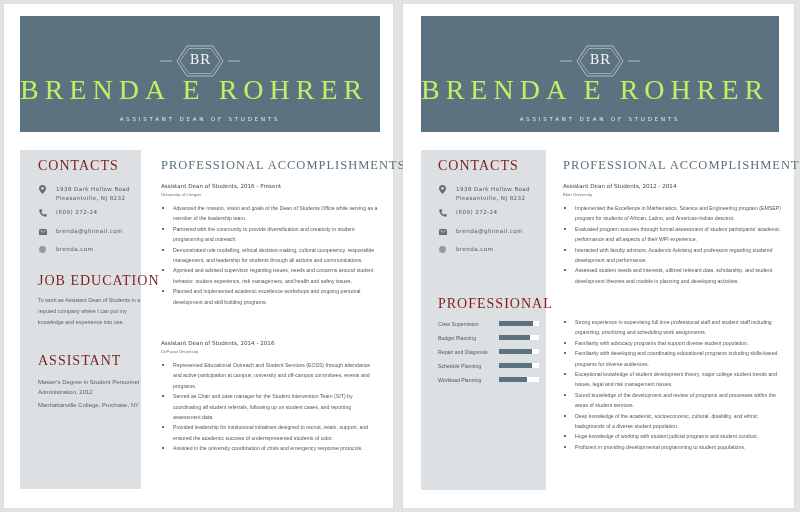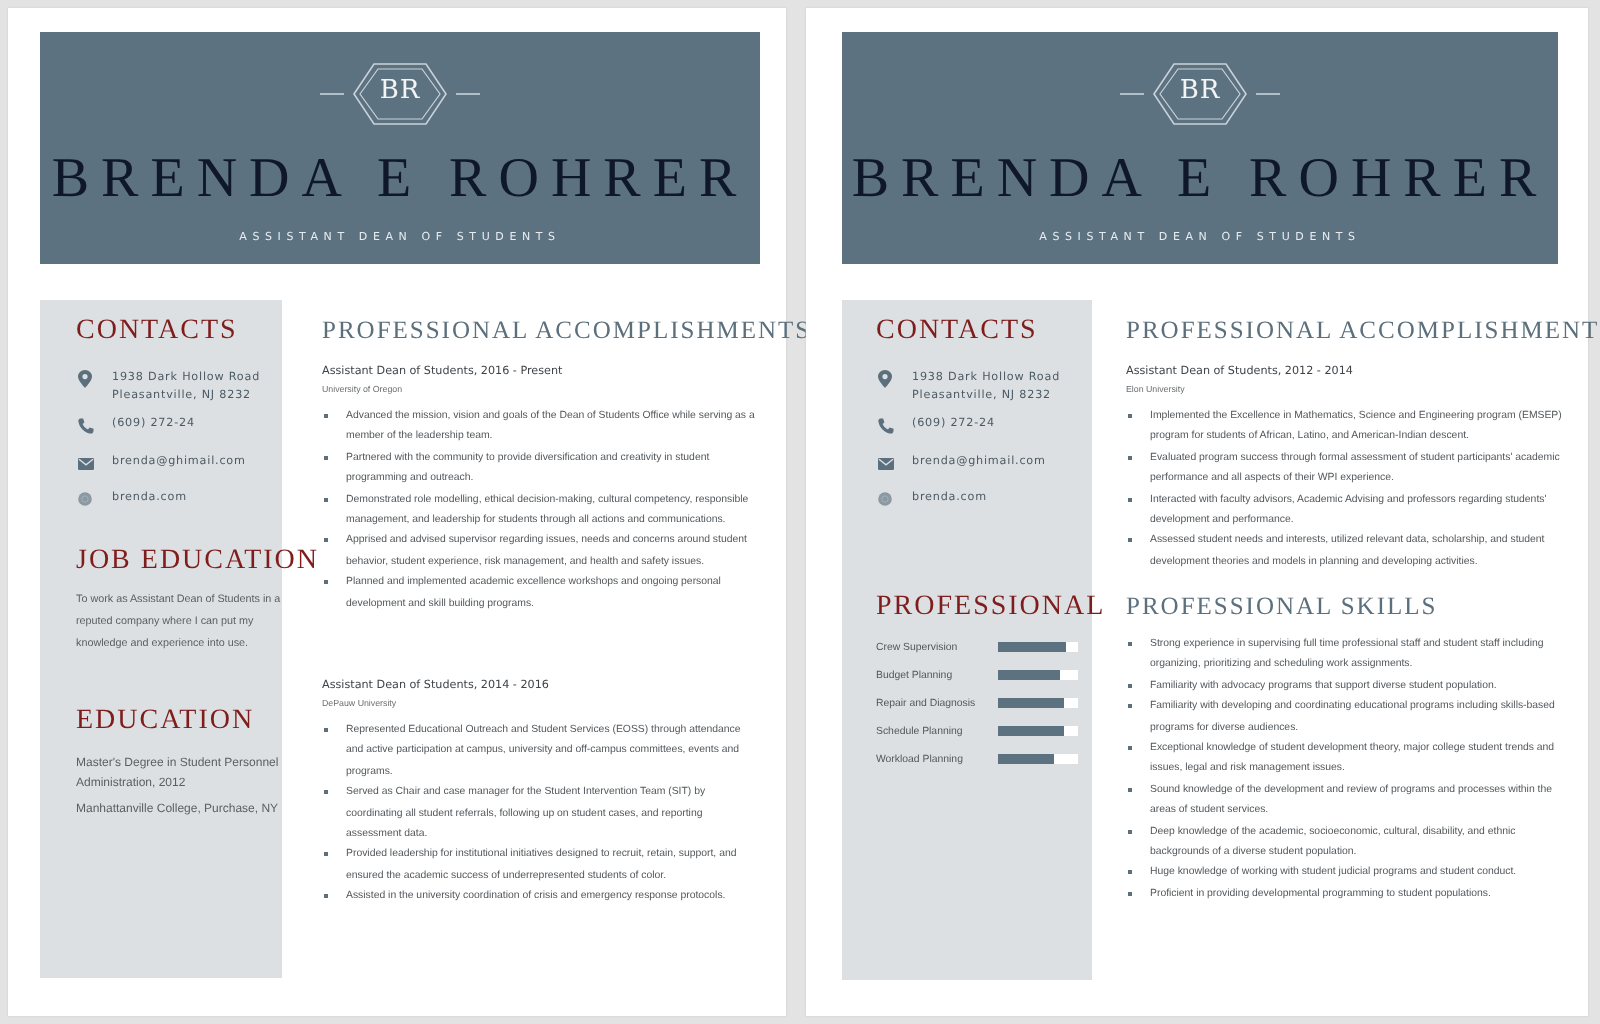--- a/index.html
+++ b/index.html
@@ -7,27 +7,27 @@
   body { background: #e3e3e3; position: relative; font-family: "Liberation Sans", sans-serif; }
 
   .page { position: absolute; top: 4px; background: #ffffff; height: 504px; box-shadow: 0 0 1px #c9c9c9; }
   .page.left { left: 4px; width: 389px; }
   .page.right { left: 403px; width: 391px; }
 
   .header { position: absolute; top: 12px; height: 116px; background: #5d7280; }
   .page.left .header { left: 16px; width: 360px; }
   .page.right .header { left: 18px; width: 358px; }
 
-  .monogram { position: absolute; top: 14px; left: 50%; transform: translateX(-50%); width: 80px; height: 34px; }
+  .monogram { position: absolute; top: 28px; left: 50%; transform: translateX(-50%); width: 80px; height: 34px; }
   .monogram svg { position: absolute; left: 0; top: 0; }
   .monogram .initials { position: absolute; left: 0; width: 80px; top: 8px; text-align: center;
     font-family: "DejaVu Serif", serif; font-size: 13px; color: #f2f4f5; letter-spacing: 0.5px; }
 
-  .name { position: absolute; top: 58px; left: 0; width: 100%; text-align: center;
-    font-family: "Liberation Serif", serif; font-size: 28px; letter-spacing: 6px; color: #0f172a; }
+  .name { position: absolute; top: 58px; left: 0; width: 100%; 
+    font-family: "Liberation Serif", serif; font-size: 28px; letter-spacing: 6px; color: #bef264; }
   .subtitle { position: absolute; top: 100px; left: 0; width: 100%; text-align: center;
     font-family: "DejaVu Sans", sans-serif; font-size: 5.5px; letter-spacing: 2.8px; color: #e8edf0; }
 
   .sidebar { position: absolute; top: 146px; background: #dde0e2; }
   .page.left .sidebar { left: 16px; width: 121px; height: 339px; }
   .page.right .sidebar { left: 18px; width: 125px; height: 340px; }
 
   .side-heading { position: absolute; left: 18px; font-family: "Liberation Serif", serif;
     font-size: 14px; letter-spacing: 1px; color: #7f1d1d; white-space: nowrap; }
   .page.right .side-heading { left: 17px; }
@@ -116,21 +116,21 @@
             <circle cx="3.5" cy="3.5" r="3.4" fill="#8a99a3"></circle>
             <circle cx="3.5" cy="3.5" r="1.6" fill="none" stroke="#a6b1b8" stroke-width="0.5"></circle>
           </svg>
       </span>
       <span class="txt">brenda.com</span>
     </div>
 
     <div class="side-heading" style="top:123px;">JOB EDUCATION</div>
     <div class="side-text" style="top:145px;">To work as Assistant Dean of Students in a reputed company where I can put my knowledge and experience into use.</div>
 
-    <div class="side-heading" style="top:203px;">EDUCATION</div>
+    <div class="side-heading" style="top:203px;">ASSISTANT</div>
     <div class="side-text edu" style="top:227px;">Master's Degree in Student Personnel Administration, 2012</div>
     <div class="side-text edu" style="top:250px;">Manhattanville College, Purchase, NY</div>
   </div>
 
   <div class="main-heading" style="top:154px;">PROFESSIONAL ACCOMPLISHMENTS</div>
 
   <div class="job" style="top:178px;">
     <div class="job-title">Assistant Dean of Students, 2016 - Present</div>
     <div class="job-org">University of Oregon</div>
     <ul class="bullets">
@@ -251,21 +251,20 @@
     <div class="job-title">Assistant Dean of Students, 2012 - 2014</div>
     <div class="job-org">Elon University</div>
     <ul class="bullets">
       <li>Implemented the Excellence in Mathematics, Science and Engineering program (EMSEP) program for students of African, Latino, and American-Indian descent.</li>
       <li>Evaluated program success through formal assessment of student participants' academic performance and all aspects of their WPI experience.</li>
       <li>Interacted with faculty advisors, Academic Advising and professors regarding students' development and performance.</li>
       <li>Assessed student needs and interests, utilized relevant data, scholarship, and student   development theories and models in planning and developing activities.</li>
     </ul>
   </div>
 
-  <div class="main-heading" style="top:292px;">PROFESSIONAL SKILLS</div>
 
   <div class="skills" style="top:313px;">
     <ul class="bullets">
       <li>Strong experience in supervising full time professional staff and student staff including organizing, prioritizing and scheduling work assignments.</li>
       <li>Familiarity with advocacy programs that support diverse student population.</li>
       <li>Familiarity with developing and coordinating educational programs including skills-based programs for diverse audiences.</li>
       <li>Exceptional knowledge of student development theory, major college student trends and issues, legal and risk management issues.</li>
       <li>Sound knowledge of the development and review of programs and processes within the areas of student services.</li>
       <li>Deep knowledge of the academic, socioeconomic, cultural, disability, and ethnic backgrounds of a diverse student population.</li>
       <li>Huge knowledge of working with student judicial programs and student conduct.</li>

